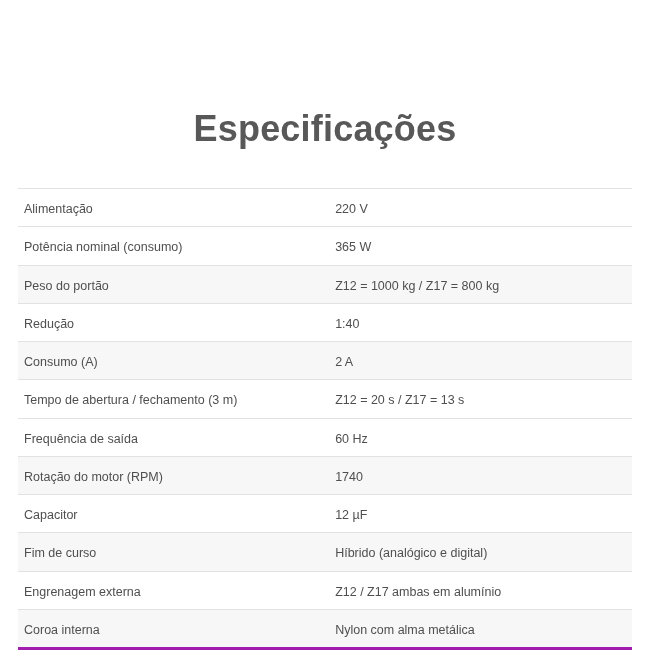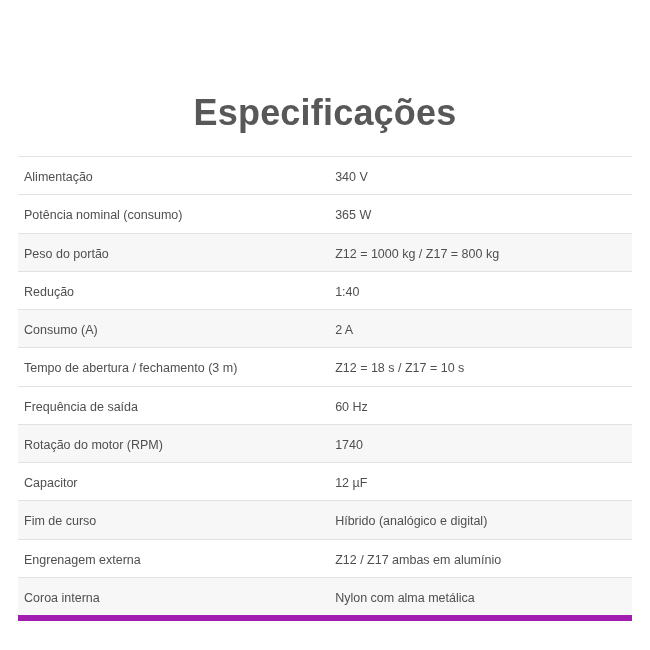--- a/index.html
+++ b/index.html
@@ -19,21 +19,21 @@
     height: 650px;
     box-sizing: border-box;
     padding: 0 18px;
     position: relative;
   }
   .spec-title {
     text-align: center;
     font-size: 36px;
     font-weight: bold;
     color: #585858;
-    margin: 0;
+    margin: 16px;
     padding-top: 92px;
     padding-bottom: 22px;
     letter-spacing: 0.2px;
   }
   .spec-table {
     width: 100%;
     border-collapse: collapse;
     table-layout: fixed;
   }
   .spec-table tr {
@@ -63,41 +63,41 @@
 </head>
 <body>
 
 <div class="page">
   <h1 class="spec-title">Especificações</h1>
 
   <table class="spec-table">
     <tbody>
       <tr>
         <td class="label">Alimentação</td>
-        <td class="value">340 V</td>
+        <td class="value">220 V</td>
       </tr>
       <tr>
         <td class="label">Potência nominal (consumo)</td>
         <td class="value">365 W</td>
       </tr>
       <tr class="row-striped">
         <td class="label">Peso do portão</td>
         <td class="value">Z12 = 1000 kg / Z17 = 800 kg</td>
       </tr>
       <tr>
         <td class="label">Redução</td>
         <td class="value">1:40</td>
       </tr>
       <tr class="row-striped">
         <td class="label">Consumo (A)</td>
         <td class="value">2 A</td>
       </tr>
       <tr>
         <td class="label">Tempo de abertura / fechamento (3 m)</td>
-        <td class="value">Z12 = 18 s / Z17 = 10 s</td>
+        <td class="value">Z12 = 20 s / Z17 = 13 s</td>
       </tr>
       <tr>
         <td class="label">Frequência de saída</td>
         <td class="value">60 Hz</td>
       </tr>
       <tr class="row-striped">
         <td class="label">Rotação do motor (RPM)</td>
         <td class="value">1740</td>
       </tr>
       <tr>

